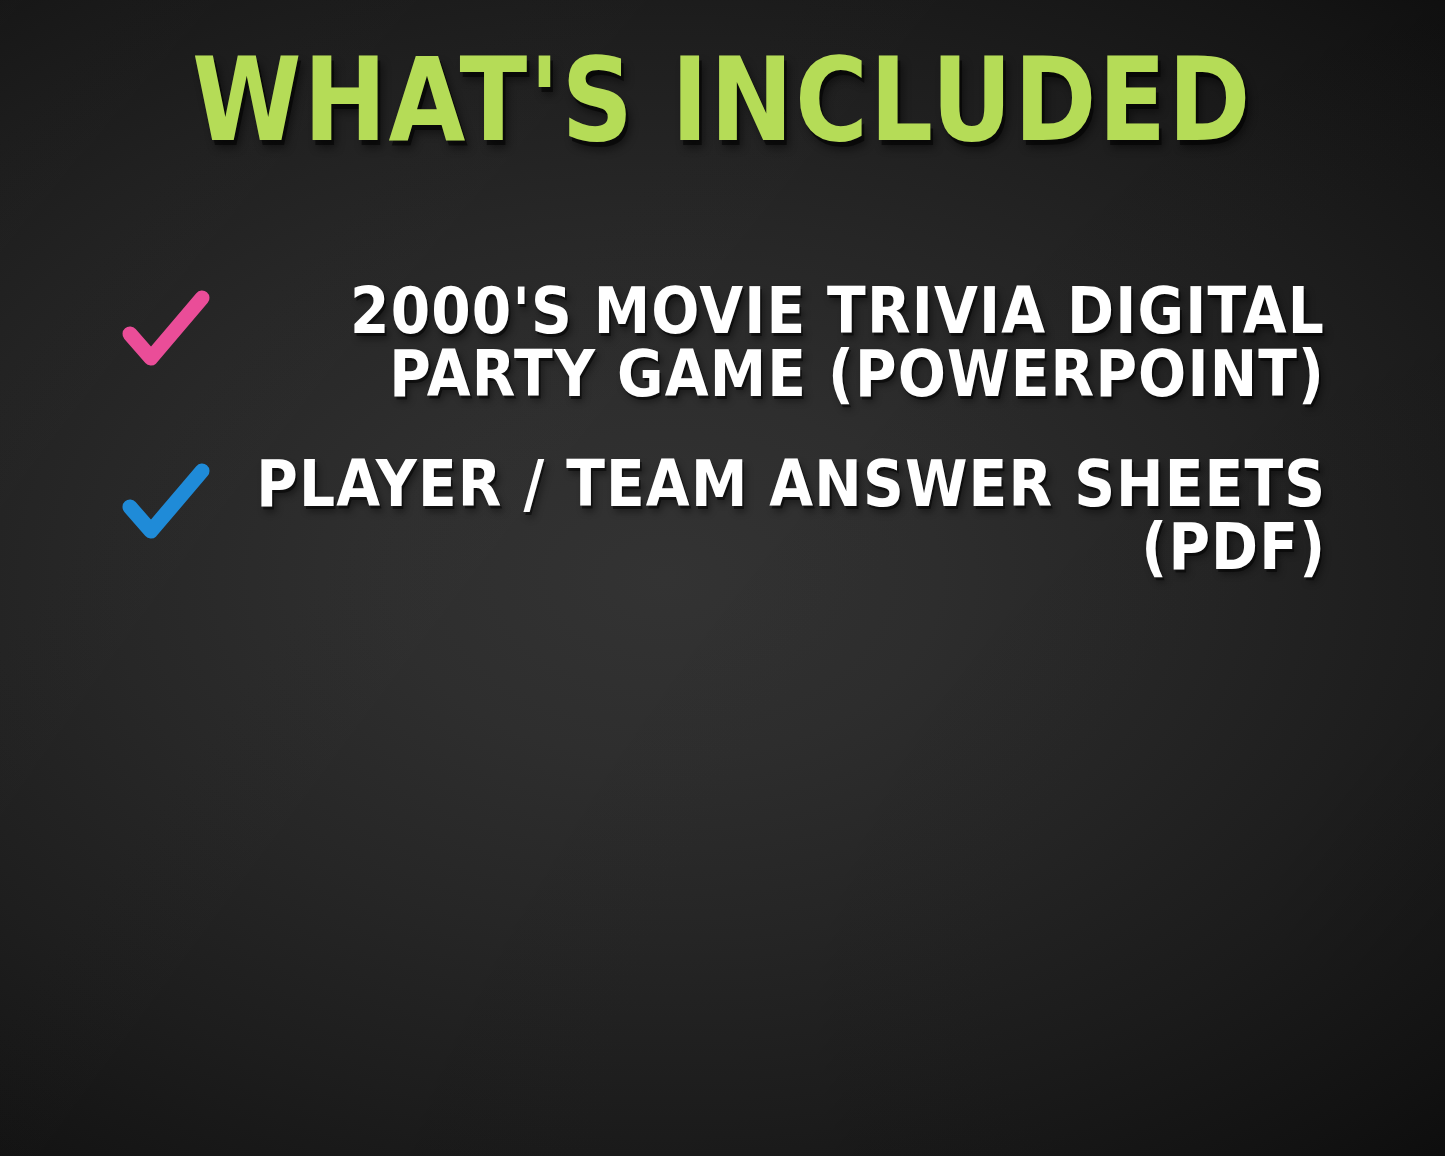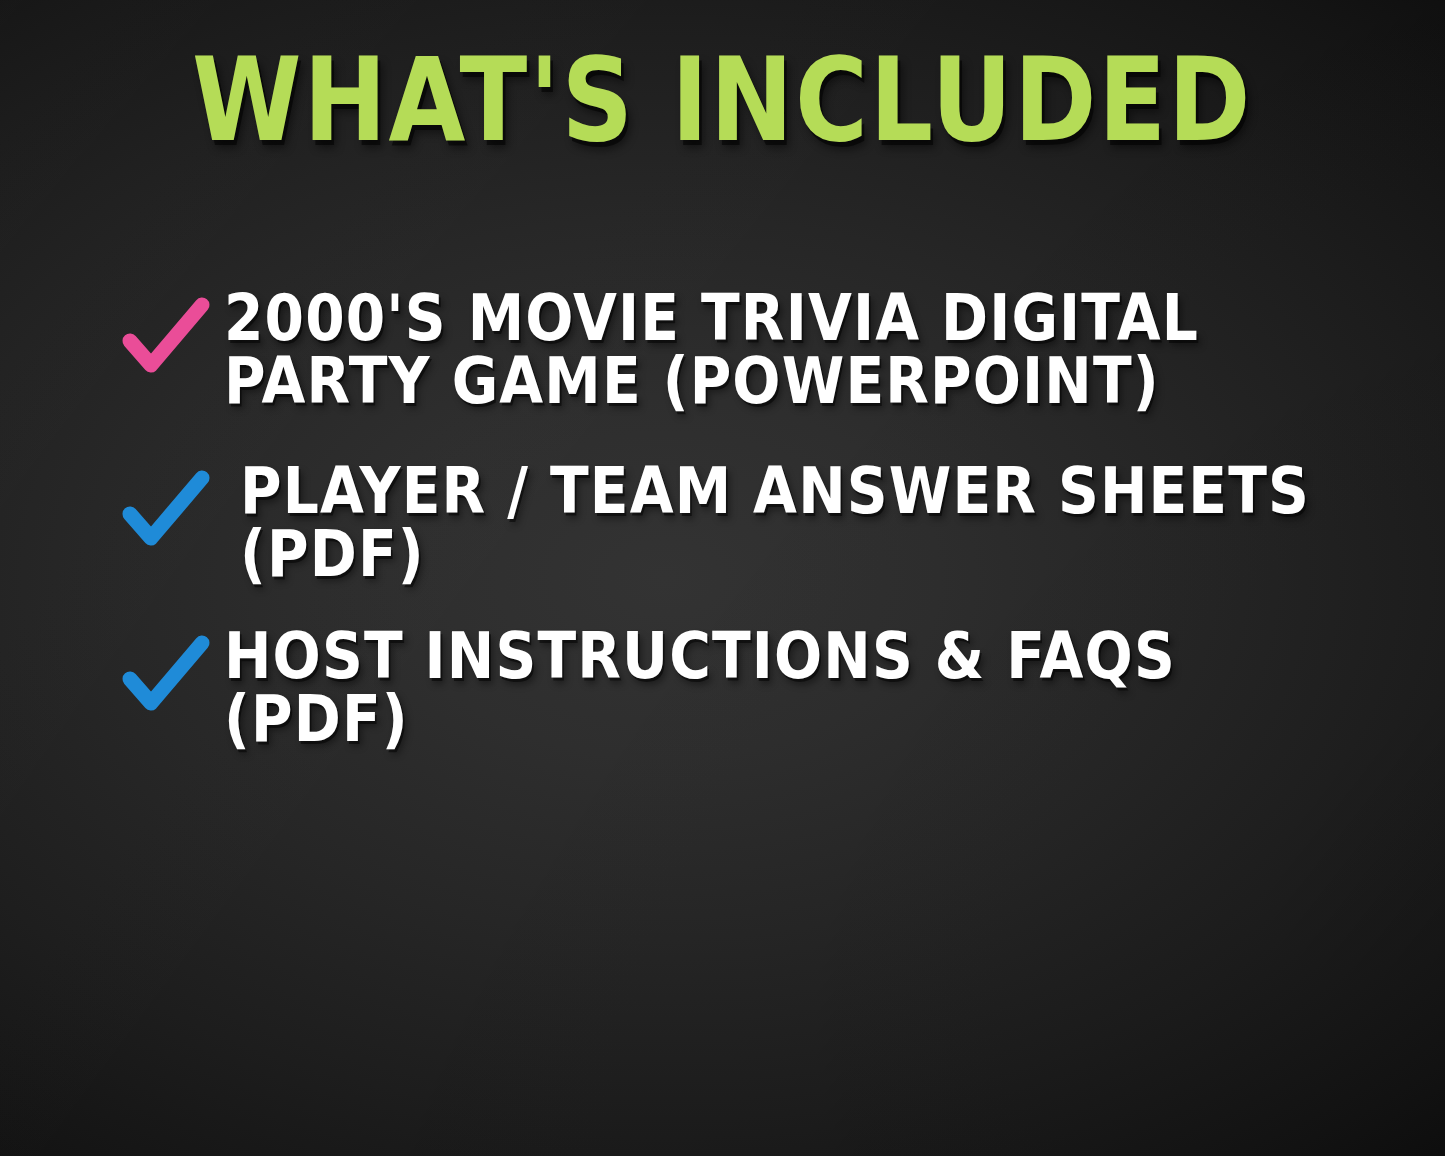--- a/index.html
+++ b/index.html
@@ -67,23 +67,24 @@
     text-shadow:
       3px 4px 0px rgba(0,0,0,0.55),
       5px 7px 9px rgba(0,0,0,0.45);
     white-space: nowrap;
   }
 
   
   .list {
     position: absolute;
     left: 118px;
-    top: 283px;
+    top: 276px;
     width: 1290px;
     z-index: 3;
+    text-align: right;
   }
 
   .list-item {
     position: relative;
     display: flex;
     align-items: flex-start;
     margin-bottom: 28px;
   }
 
   .check {
@@ -146,23 +147,15 @@
     <div class="list-item row-2">
       <span class="check">
         <svg viewBox="0 0 96 96" xmlns="http://www.w3.org/2000/svg" aria-hidden="true">
           <path d="M12 52 L33 76 L84 16" fill="none" stroke="#1f8bd8" stroke-width="15" stroke-linecap="round" stroke-linejoin="round"></path>
         </svg>
       </span>
       <div class="item-text">PLAYER / TEAM ANSWER SHEETS (PDF)</div>
     </div>
 
 
-    <div class="list-item row-4">
-      <span class="check">
-        <svg viewBox="0 0 96 96" xmlns="http://www.w3.org/2000/svg" aria-hidden="true">
-          <path d="M12 52 L33 76 L84 16" fill="none" stroke="#1f8bd8" stroke-width="15" stroke-linecap="round" stroke-linejoin="round"></path>
-        </svg>
-      </span>
-      <div class="item-text">HOST INSTRUCTIONS &amp; FAQS (PDF)</div>
-    </div>
 
   </div>
 </div>
 
 </body></html>

